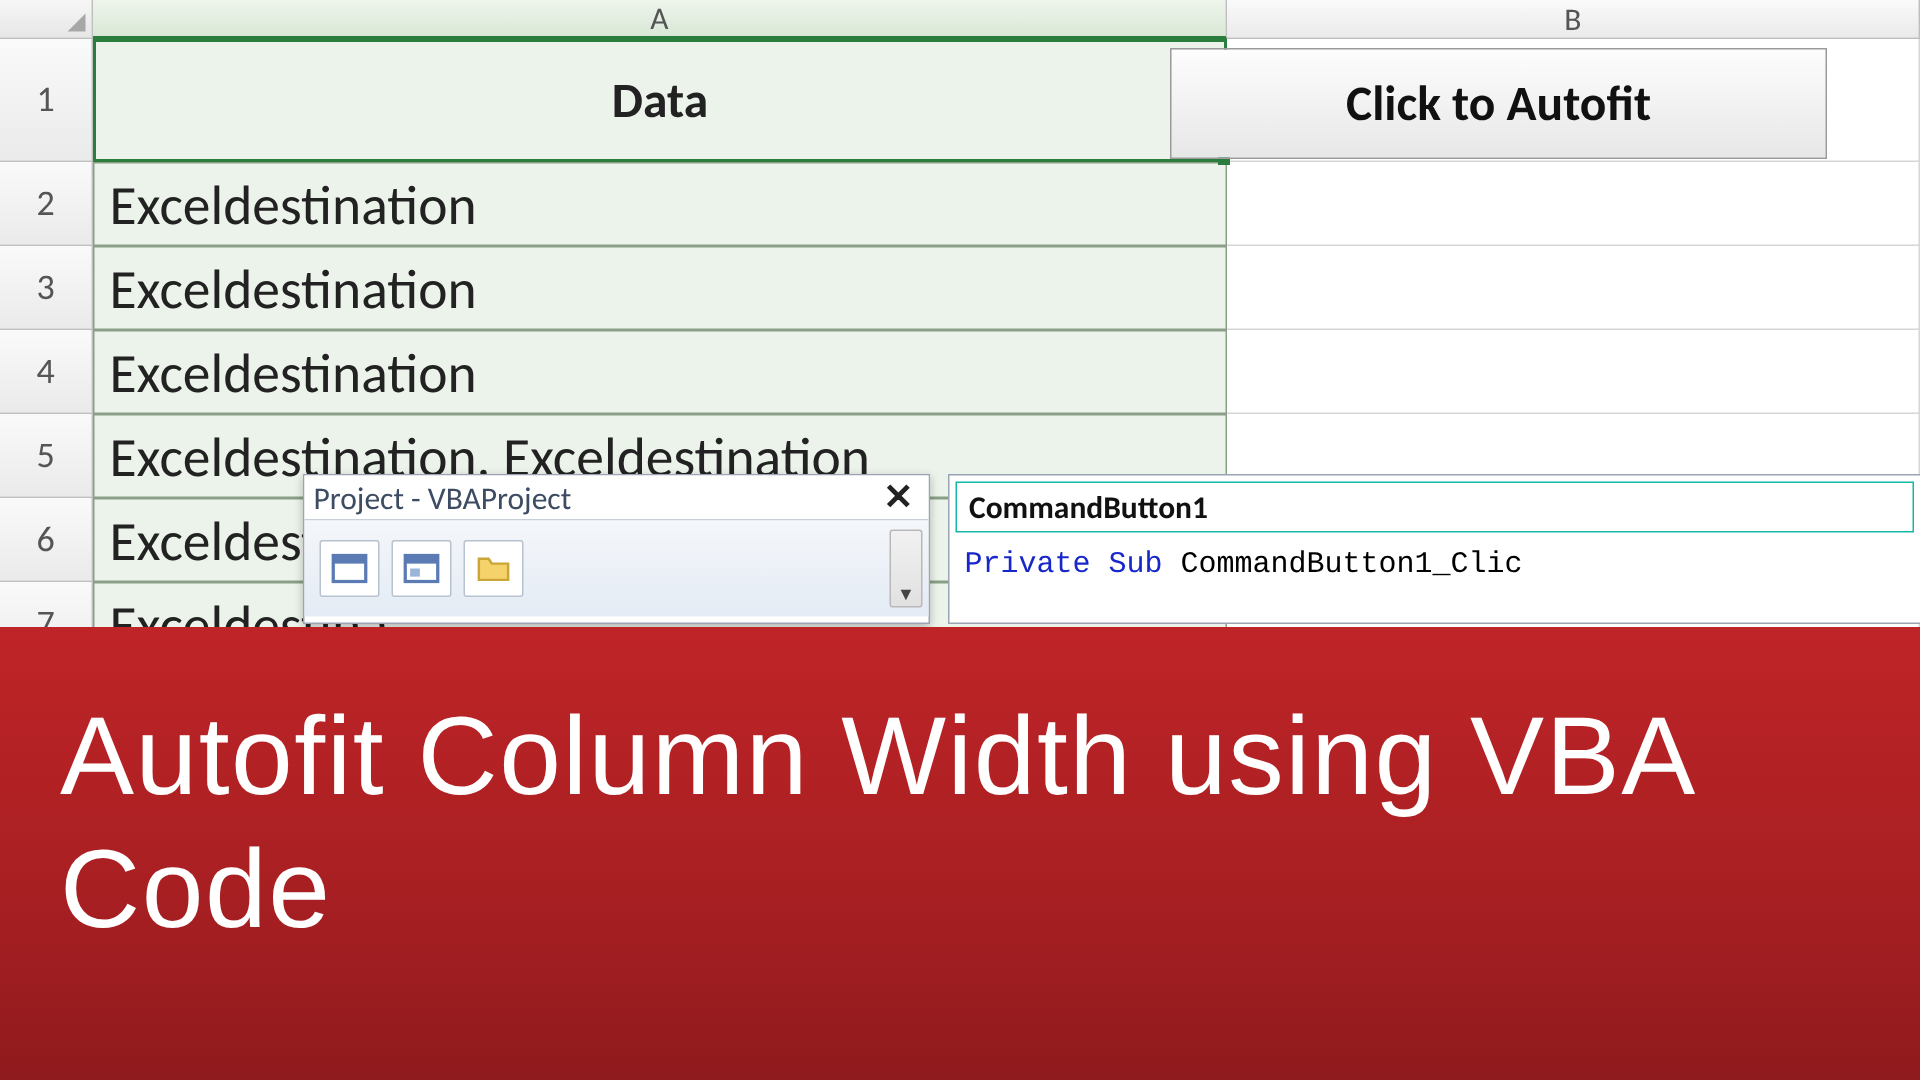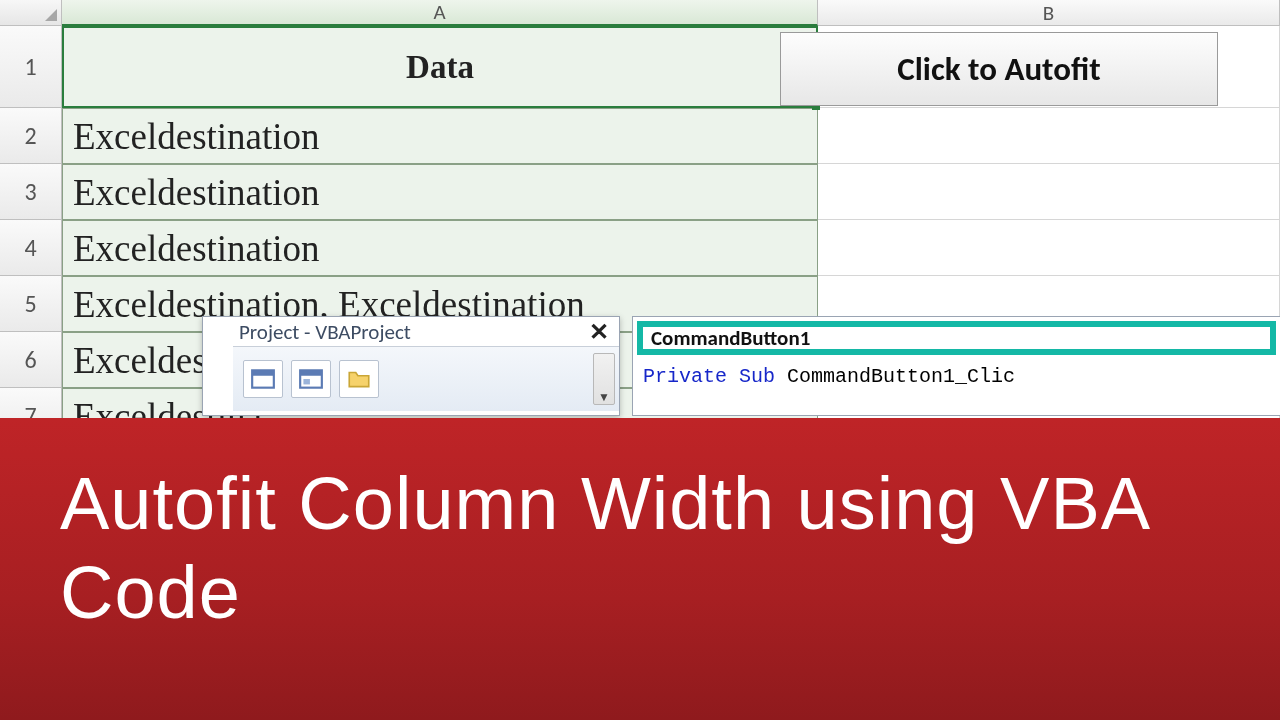--- a/index.html
+++ b/index.html
@@ -14,42 +14,42 @@
   .col-h.colA { width: 756px; background: linear-gradient(#eef5ec,#d9e8d6); border-bottom:2px solid #2a7d3d; }
   .col-h.colB { width: 462px; }
   
   .row { display:flex; height: 56px; }
   .row.r1 { height: 82px; }
   .row-h { width:62px; display:flex; align-items:center; justify-content:center; font-size:24px; color:#555; background: linear-gradient(#fafafa,#eaeaea); border-right:1px solid #bfbfbf; border-bottom:1px solid #bfbfbf; }
   .cell { border-right:1px solid #d6d6d6; border-bottom:1px solid #d6d6d6; display:flex; align-items:center; padding:0 10px; font-size:37px; color:#222; background:#fff; }
   .cellA { width:756px; }
   .cellB { width:462px; }
   
-  .tbl .cellA { background:#ecf3eb; border:1px solid #8aa086; border-right:1px solid #8aa086; border-bottom:1px solid #8aa086;font-family:Liberation Serif, serif; }
+  .tbl .cellA { background:#ecf3eb; border:1px solid #8aa086; border-right:1px solid #8aa086; border-bottom:1px solid #8aa086; }
   .tbl .row.r1 .cellA { justify-content:center; font-weight:700; font-size:33px; border:2px solid #2a7d3d; position:relative; }
   .tbl .row.r1 .cellA::after { content:''; position:absolute; right:-4px; bottom:-4px; width:8px; height:8px; background:#2a7d3d; }
   
   .autofit-btn { position:absolute; left: 780px; top: 32px; width: 438px; height: 74px; background: linear-gradient(#fdfdfd,#e7e7e7); border:1px solid #9a9a9a; display:flex; align-items:center; justify-content:center; font-size:33px; font-weight:700; color:#111; cursor:pointer; }
   
-  .vbe-project { position:absolute; left:202px; top:316px; width:418px; height:100px; border:1px solid #9aa4b3; background:#fff; box-shadow:0 2px 6px rgba(0,0,0,.25);padding-left:30px; }
+  .vbe-project { position:absolute; left:202px; top:316px; width:418px; height:100px; border:1px solid #9aa4b3; background:#fff; box-shadow:0 2px 6px rgba(0,0,0,.25); }
   .vbe-title { height:30px; background:#fff; display:flex; align-items:center; justify-content:space-between; padding:0 6px; font-size:21px; color:#3d4c63; border-bottom:1px solid #c8cfd9; }
   .vbe-title .x { font-size:24px; font-weight:700; color:#222; cursor:pointer; padding:0 4px; }
   .vbe-toolbar { height:64px; background:linear-gradient(#f4f7fb,#e4ebf4); display:flex; align-items:center; gap:8px; padding:0 10px; position:relative; }
   .ticon { width:40px; height:38px; border:1px solid #b8c2d0; background:#fff; display:flex; align-items:center; justify-content:center; border-radius:2px; }
   .ticon svg { width:26px; height:26px; }
   .vbe-scroll { position:absolute; right:4px; top:6px; bottom:6px; width:22px; background:linear-gradient(#f1f1f1,#e1e1e1); border:1px solid #b8b8b8; border-radius:2px; display:flex; flex-direction:column; justify-content:flex-end; align-items:center; }
   .vbe-scroll .arrow { font-size:12px; color:#444; }
   
   .vbe-code { position:absolute; left:632px; top:316px; right:0; height:100px; background:#fff; border:1px solid #9aa4b3; border-right:none; }
-  .vbe-combo { height:34px; margin:4px 4px 0 4px; border:6px solid #14b8a6; display:flex; align-items:center; padding:0 8px; font-size:21px; font-weight:600; color:#111; }
+  .vbe-combo { height:34px; margin:4px 4px 0 4px; border:1px solid #14b8a6; display:flex; align-items:center; padding:0 8px; font-size:21px; font-weight:600; color:#111; }
   .vbe-codeline { padding:10px 10px 0 10px; font-size:20px; font-family: Consolas, 'Courier New', monospace; white-space:nowrap; overflow:hidden; }
   .kw { color:#1727c9; }
   
   .banner { position:absolute; left:0; top:418px; width:100%; height:302px; background:linear-gradient(180deg,#bf2427 0%, #a71f22 60%, #8f1a1d 100%); color:#fff; padding:42px 40px; }
-  .banner h1 { font-family: 'Segoe UI', Arial, sans-serif; font-weight:400; font-size:74px; line-height:1.2; letter-spacing:1px;margin-left:20px; }
+  .banner h1 { font-family: 'Segoe UI', Arial, sans-serif; font-weight:400; font-size:74px; line-height:1.2; letter-spacing:1px; }
 </style>
 </head>
 <body>
 
 <div class="sheet-area">
 
   <div class="col-headers">
     <div class="corner"></div>
     <div class="col-h colA">A</div>
     <div class="col-h colB">B</div>

